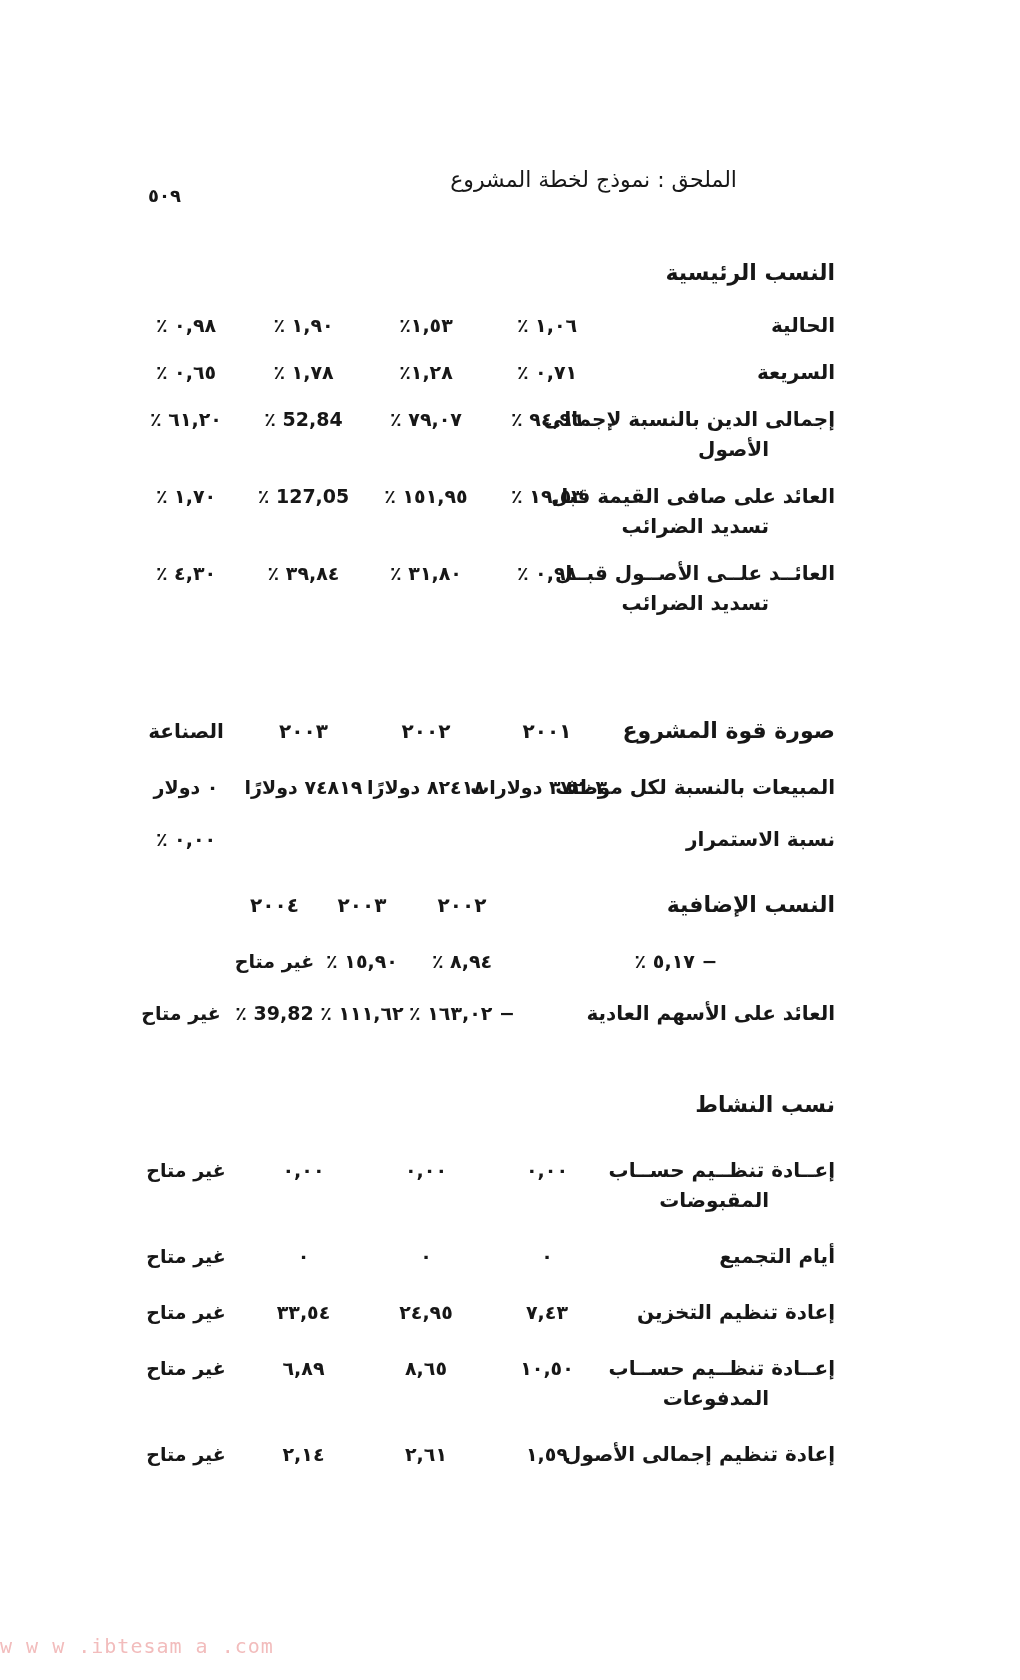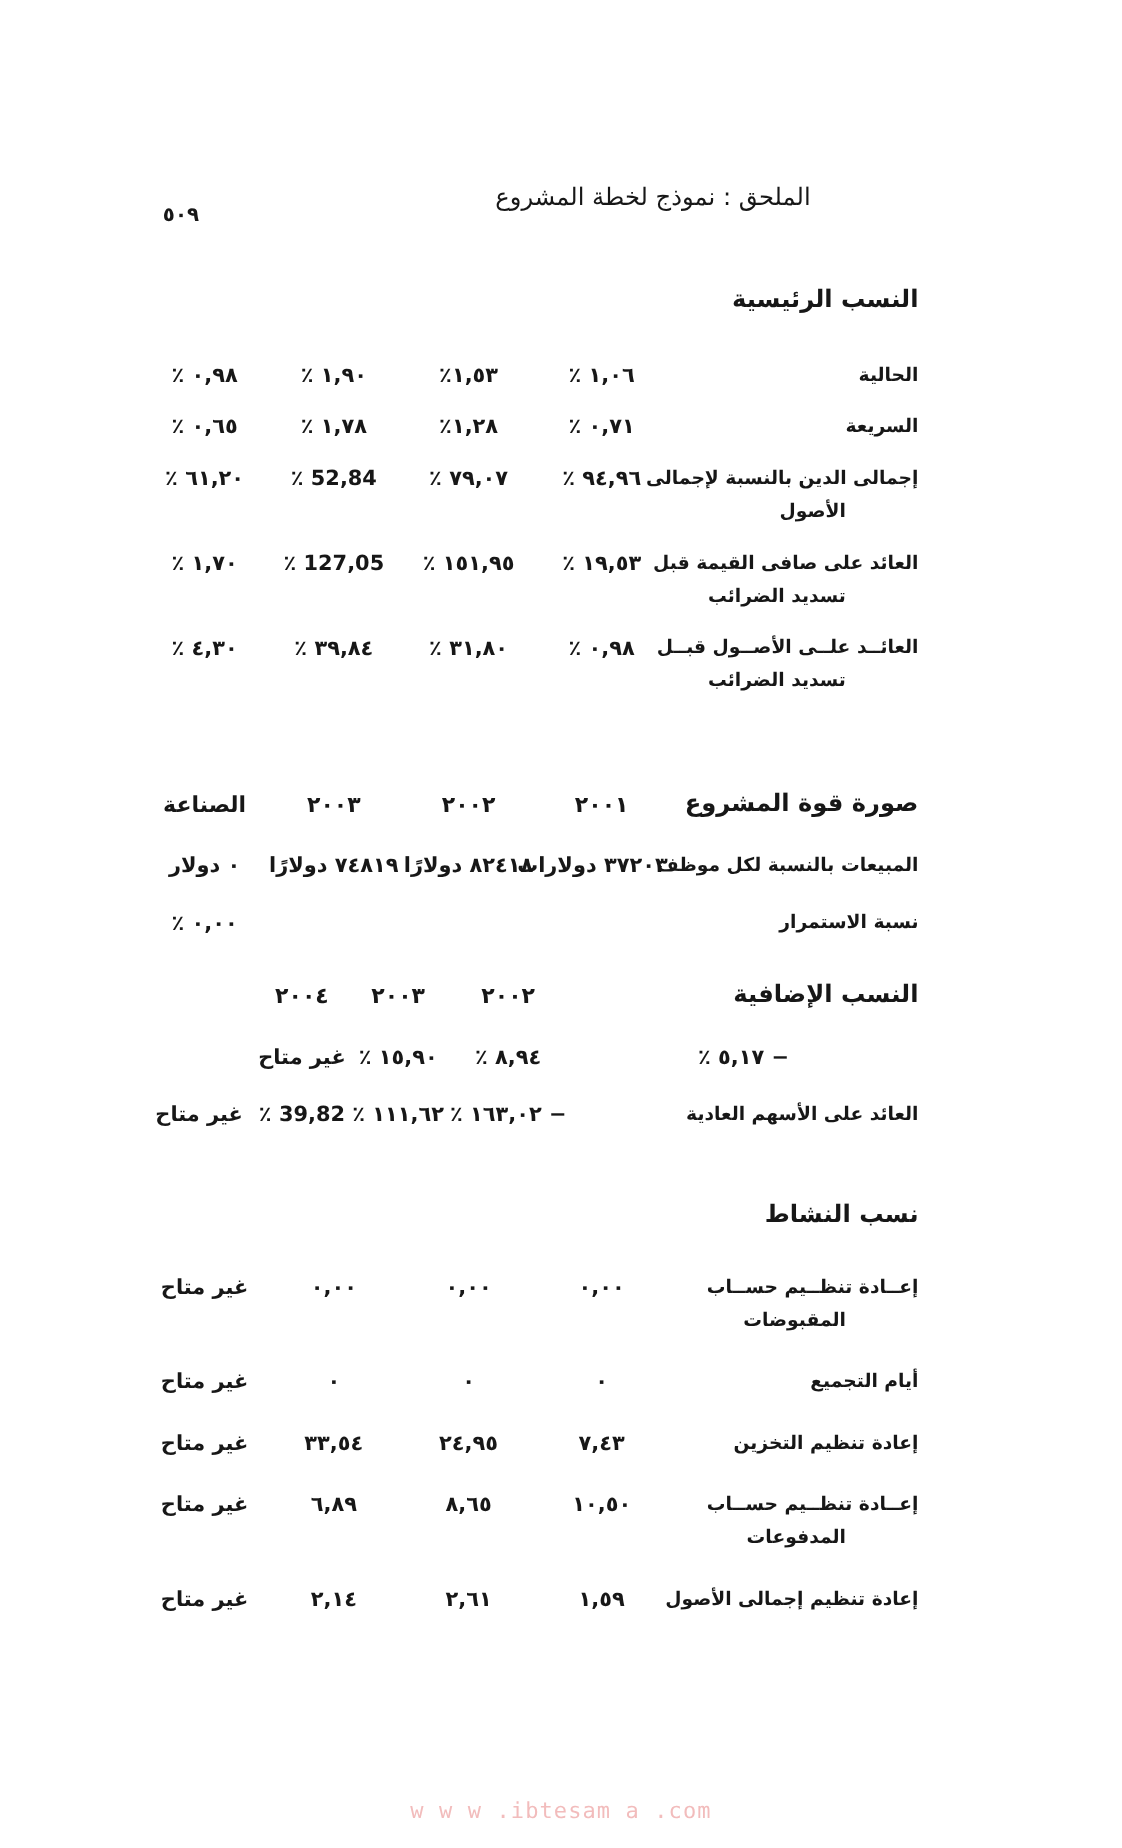--- a/index.html
+++ b/index.html
@@ -27,47 +27,46 @@
   .section { position: absolute; right: 185px; width: 705px; }
   .sec-0 { top: 258px; }
   .sec-1 { top: 716px; }
   .sec-2 { top: 890px; }
   .sec-3 { top: 1090px; }
 
   .grid { display: grid; }
   .std  { grid-template-columns: 228px 120px 122px 123px 112px; }
   .alt  { grid-template-columns: 318px 110px  90px  85px 102px; }
 
-  .headrow { margin-bottom: 38px; }
+  .headrow { margin-bottom: 22px; }
   .sec-1 .headrow, .sec-2 .headrow { margin-bottom: 26px; }
   .row { margin-bottom: 17px; }
   .sec-1 .row, .sec-2 .row { margin-bottom: 22px; }
   .sec-3 .headrow { margin-bottom: 35px; }
   .sec-3 .row { margin-bottom: 26px; }
 
   .label {
     text-align: right;
-    font-size: 17px; font-weight: 700; line-height: 30px;
+    font-size: 20px; font-weight: 700; line-height: 30px;
   }
   .lline { white-space: nowrap; }
   .lline.cont { margin-right: 66px; }   
   .title-cell { font-size: 22px; }
 
   .cell {
     text-align: center;
     font-size: 19px; font-weight: 700; line-height: 30px;
     white-space: nowrap;
     align-self: start;
   }
   .colhead { font-size: 20px; }
 
   
   .watermark {
     position: absolute; top: 1634px; left: 0; width: 100%;
-    text-align: center;
     font-family: "DejaVu Sans Mono", monospace;
     font-size: 20px; letter-spacing: 1px;
     direction: ltr;
   }
 </style>
 </head>
 <body>
 
 <div class="page" style="color: rgb(23, 23, 23); background: rgb(255, 255, 255);">
 

